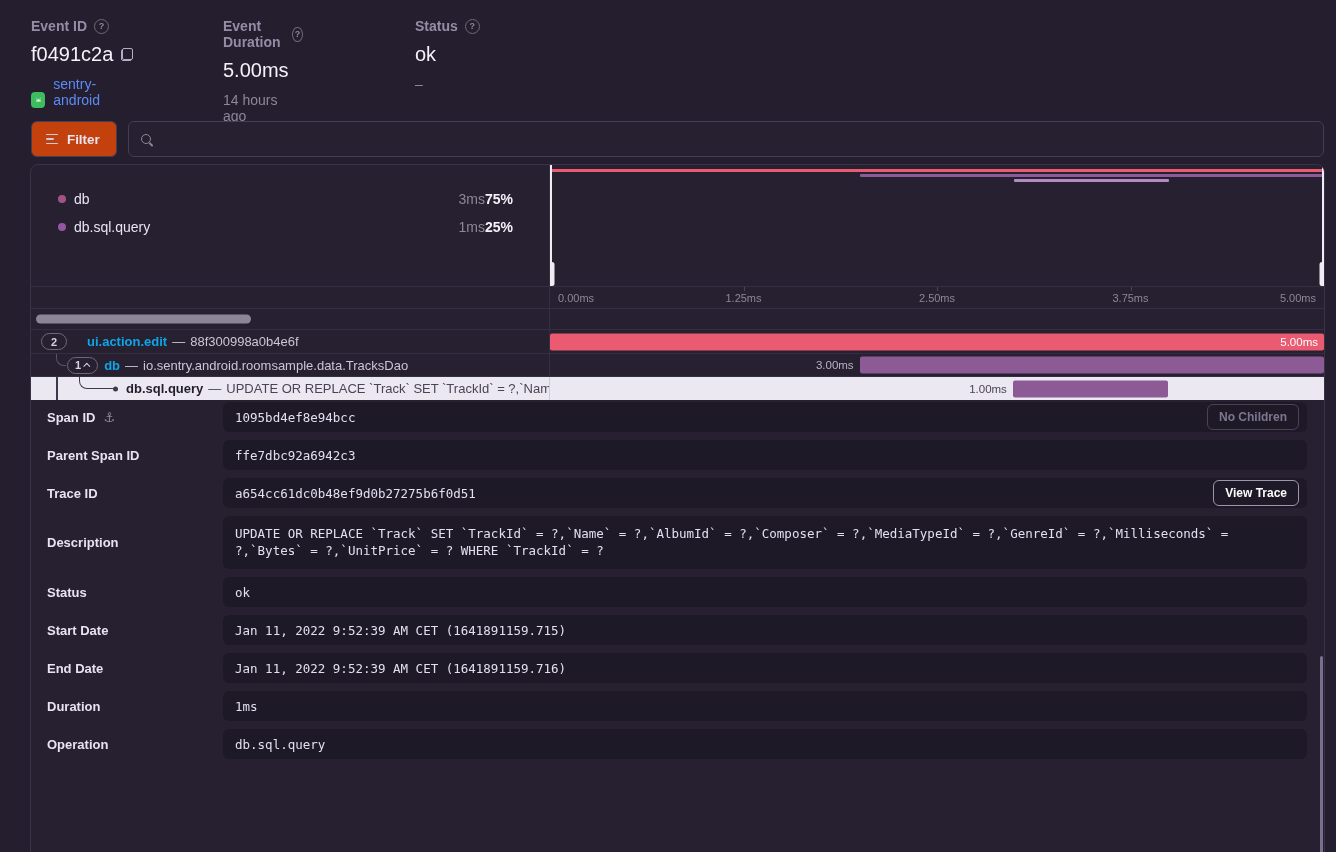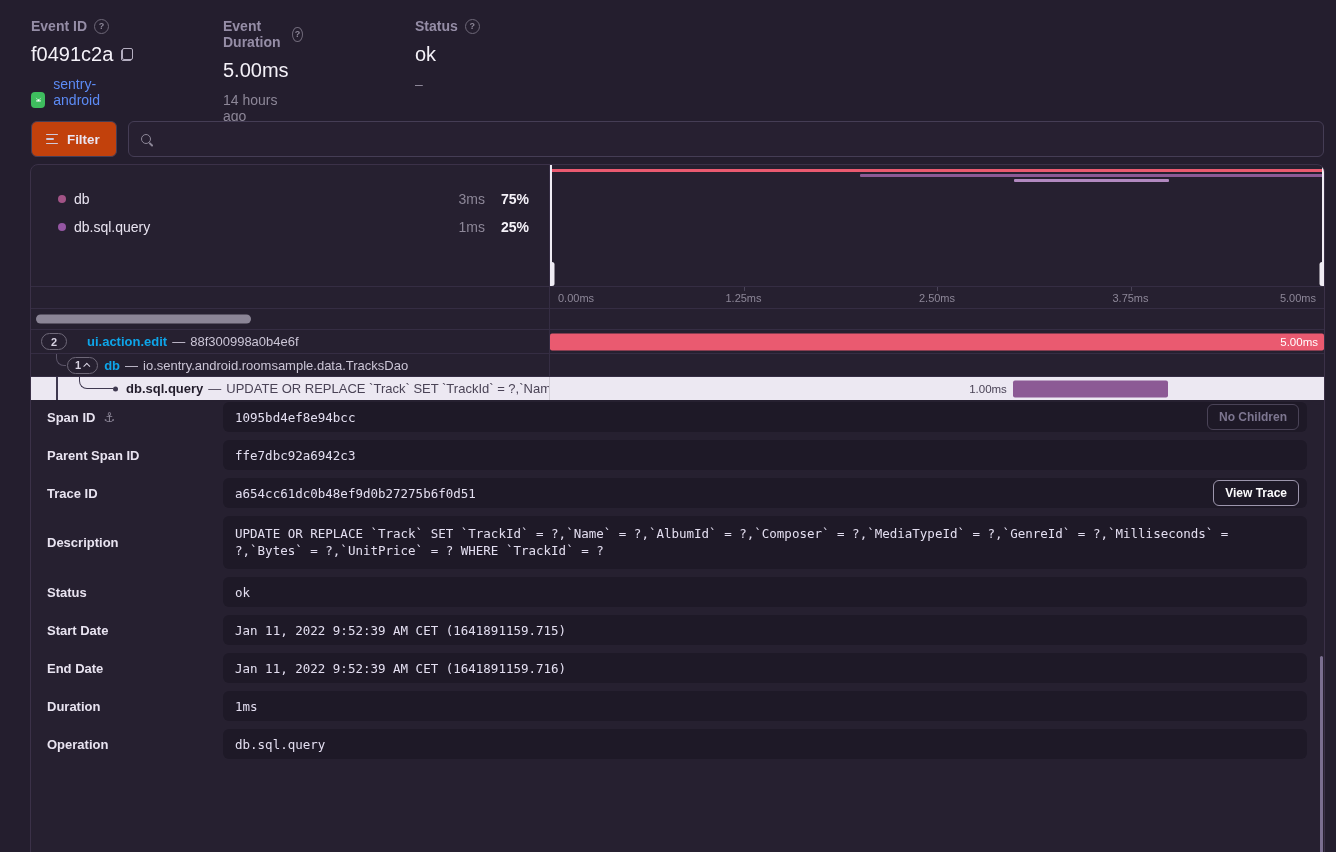--- a/index.html
+++ b/index.html
@@ -52,21 +52,21 @@
   .split { display:flex; }
   .lcol { width:519px; flex:0 0 519px; border-right:1px solid #352d43; position:relative; overflow:hidden;}
   .rcol { flex:1; position:relative; overflow:hidden;}
 
   
   .legend { padding-top:20px; }
   .legend-row { display:flex; align-items:center; height:28px; padding:0 20px 0 27px;}
   .legend-dot { width:8px; height:8px; border-radius:50%; margin-right:8px; flex:0 0 auto;}
   .legend-name { flex:1; color:#e8e3f0; font-size:14px;}
   .legend-time { width:46px; text-align:right; color:#8d8798; font-size:14px;}
-  .legend-pct { width:44px; text-align:right; color:#f4f1f8; font-weight:700; font-size:14px;}
+  .legend-pct { width:44px; color:#f4f1f8; font-weight:700; font-size:14px;}
 
   
   .mini-line { position:absolute; height:3px; border-radius:1px;}
   .mini-handle { position:absolute; top:0; bottom:0; width:2px; background:#efecf4;}
   .mini-grip { position:absolute; bottom:0; width:7px; height:24px; border-radius:2.5px; background:#efecf4; left:50%; transform:translateX(-50%);}
   .tick-row { height:22px; border-top:1px solid #352d43; position:relative; font-size:11px; color:#8d8798;}
   .tick-label { position:absolute; top:50%; transform:translateY(-50%); white-space:nowrap;}
   .tick-mark { position:absolute; top:0; width:1px; height:4px; background:#4a4458;}
 
   
@@ -266,20 +266,24 @@
     <div class="tree-left">
       <span class="conn-elbow" style="left:25px; top:-2px; width:10px; height:14px;"></span>
       <span class="count-badge" style="margin-left:36px; margin-right:6px;">
         <span>1</span>
         <span class="chevron-up"></span>
       </span>
       <span class="span-op">db</span>
       <span class="span-sep">—</span>
       <span class="span-desc">io.sentry.android.roomsample.data.TracksDao</span>
     </div>
+    <div class="tree-bars">
+      <span class="dur-label" style="right:calc(60% + 6px);">3.00ms</span>
+      <div class="dur-bar" style="left:40%; width:60%; background:#8c5a95;"></div>
+    </div>
   </div>
 
   <div class="tree-row tr3 row-selected">
     <div class="tree-left">
       <span class="conn-vline" style="left:25px;"></span>
       <span class="conn-elbow" style="left:48px; top:-2px; width:34px; height:14px; border-color:#3f3950;"></span>
       <span class="conn-dot" style="left:82px; background:#3f3950;"></span>
       <span class="span-op" style="margin-left:95px;">db.sql.query</span>
       <span class="span-sep">—</span>
       <span class="span-desc">UPDATE OR REPLACE `Track` SET `TrackId` = ?,`Name` = ?,`Al</span>

